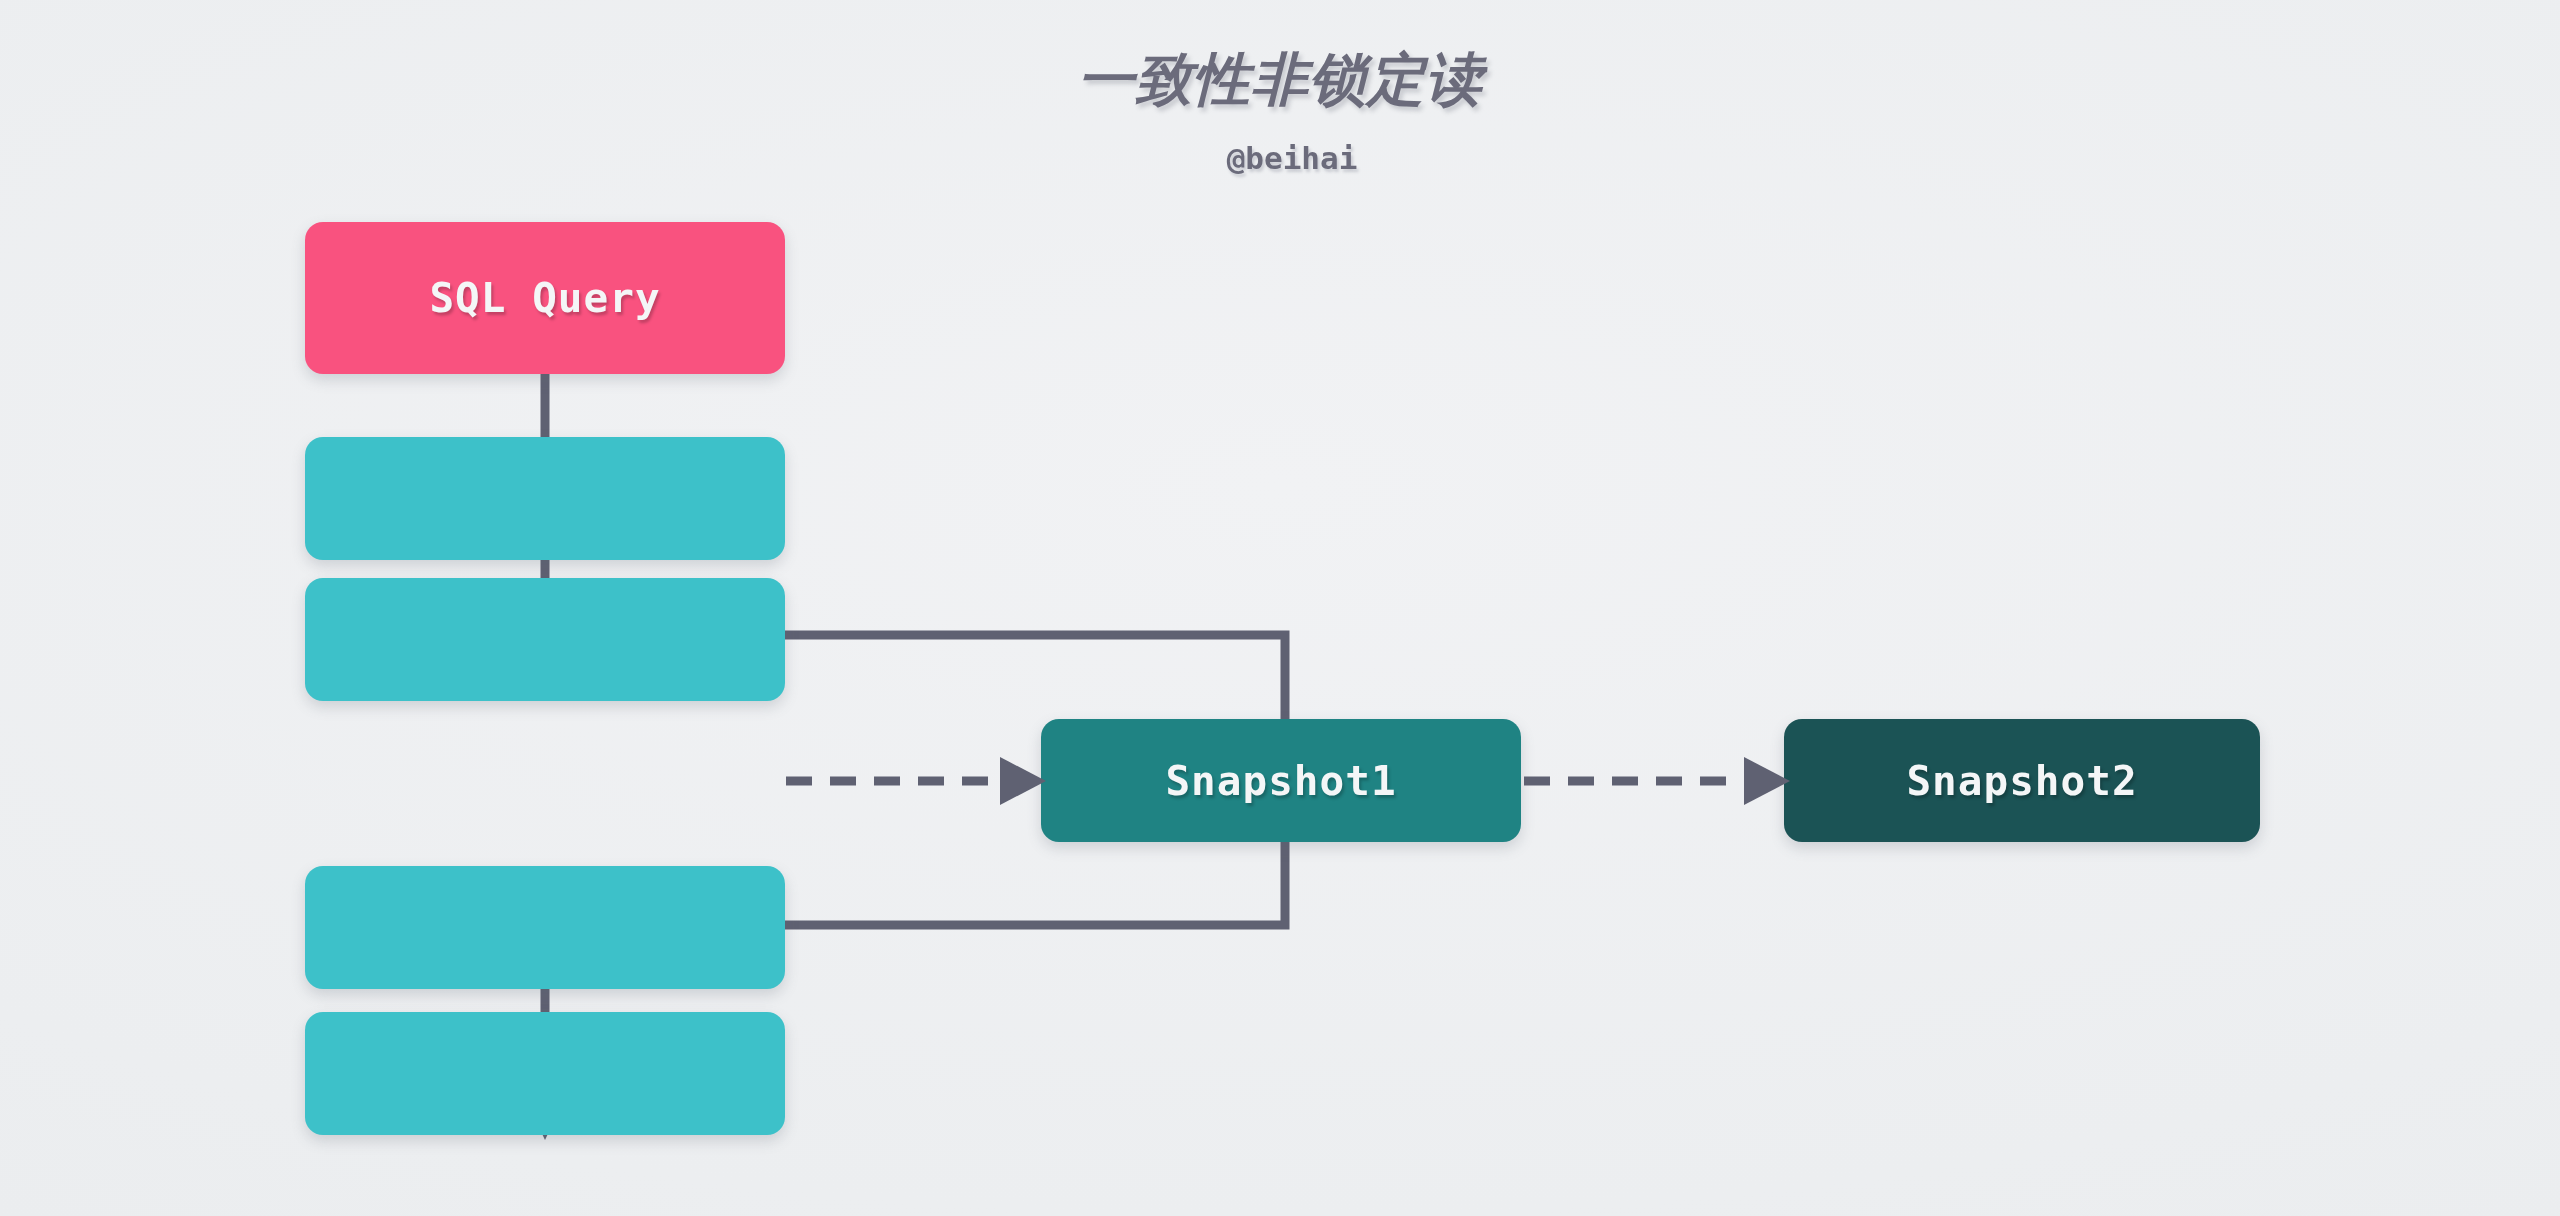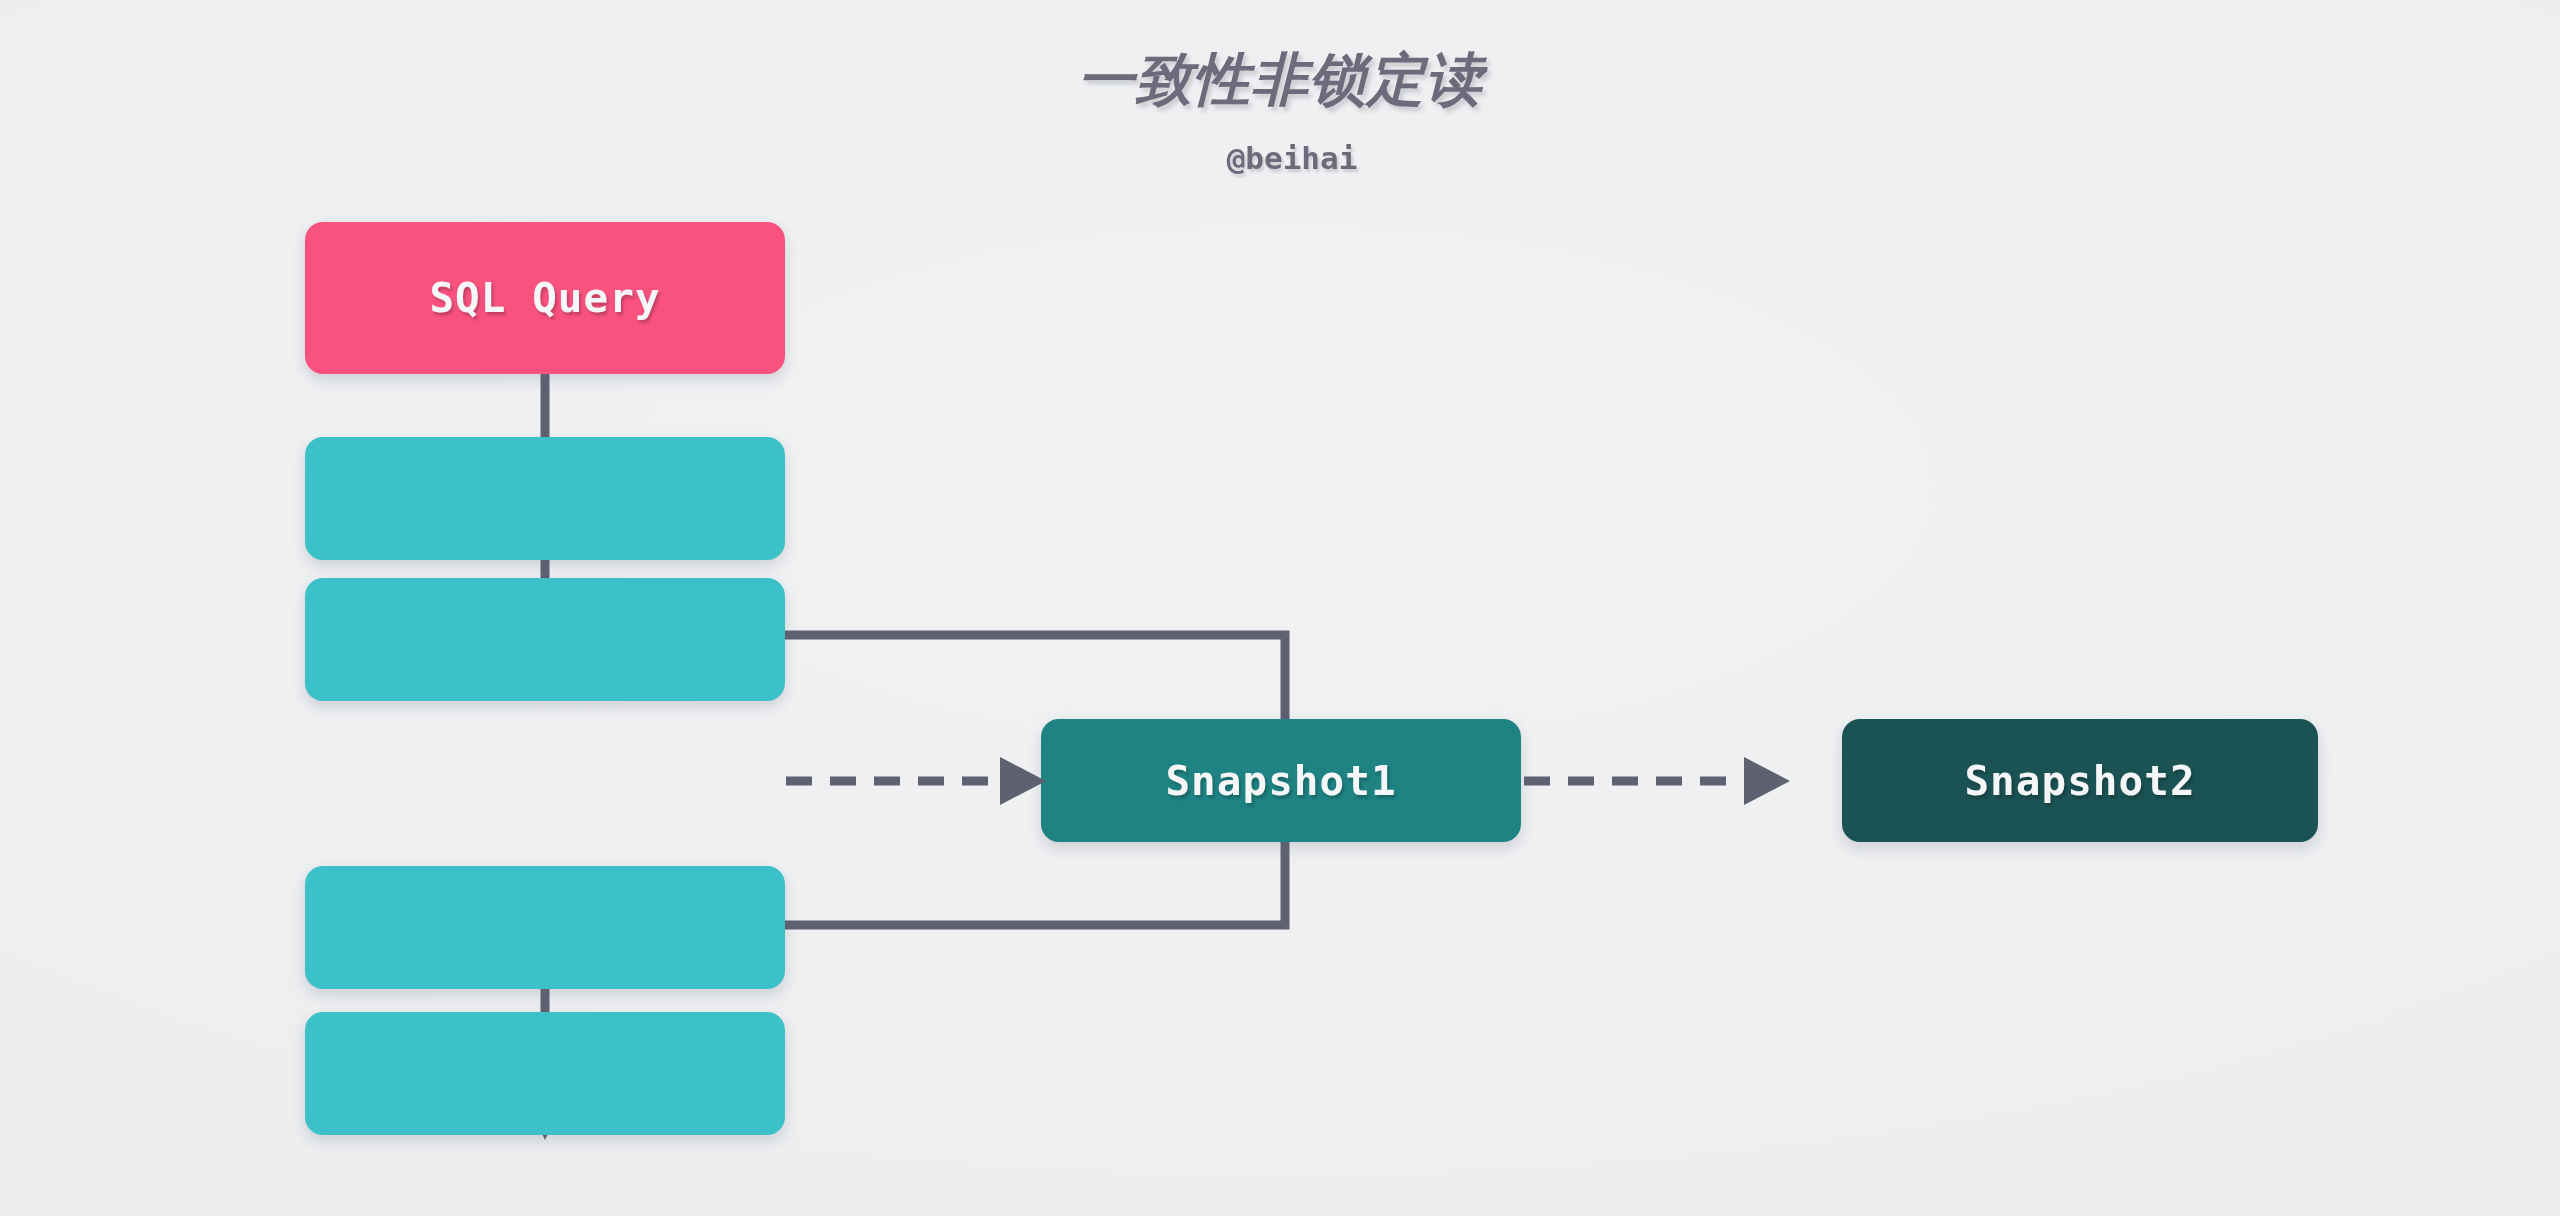--- a/index.html
+++ b/index.html
@@ -111,21 +111,21 @@
 
     <div class="node blank" style="left:305px; top:578px; width:480px; height:123px; background:#3dc1c9;"></div>
 
 
     <div class="node blank" style="left:305px; top:866px; width:480px; height:123px; background:#3dc1c9;"></div>
 
     <div class="node blank" style="left:305px; top:1012px; width:480px; height:123px; background:#3dc1c9;"></div>
 
     <div class="node" style="left:1041px; top:719px; width:480px; height:123px; background:#1f8383;">Snapshot1</div>
 
-    <div class="node" style="left:1842px; top:719px; width:476px; height:123px; background:#1b5355;">Snapshot2</div>
+    <div class="node" style="left:1784px; top:719px; width:476px; height:123px; background:#1b5355;">Snapshot2</div>
   </div>
 
   <svg id="wires-front" viewBox="0 0 2560 1216" style="position:absolute; left:0; top:0; width:2560px; height:1216px; pointer-events:none; z-index:3">
     <g stroke="#5f6172" stroke-width="9" fill="none" stroke-dasharray="26 18" stroke-linecap="butt">
       <path d="M 786 781 L 1008 781"></path>
       <path d="M 1524 781 L 1752 781"></path>
     </g>
     <polygon points="1046,781 1000,757 1000,805" fill="#5f6172"></polygon>
     <polygon points="1790,781 1744,757 1744,805" fill="#5f6172"></polygon>
   </svg>

